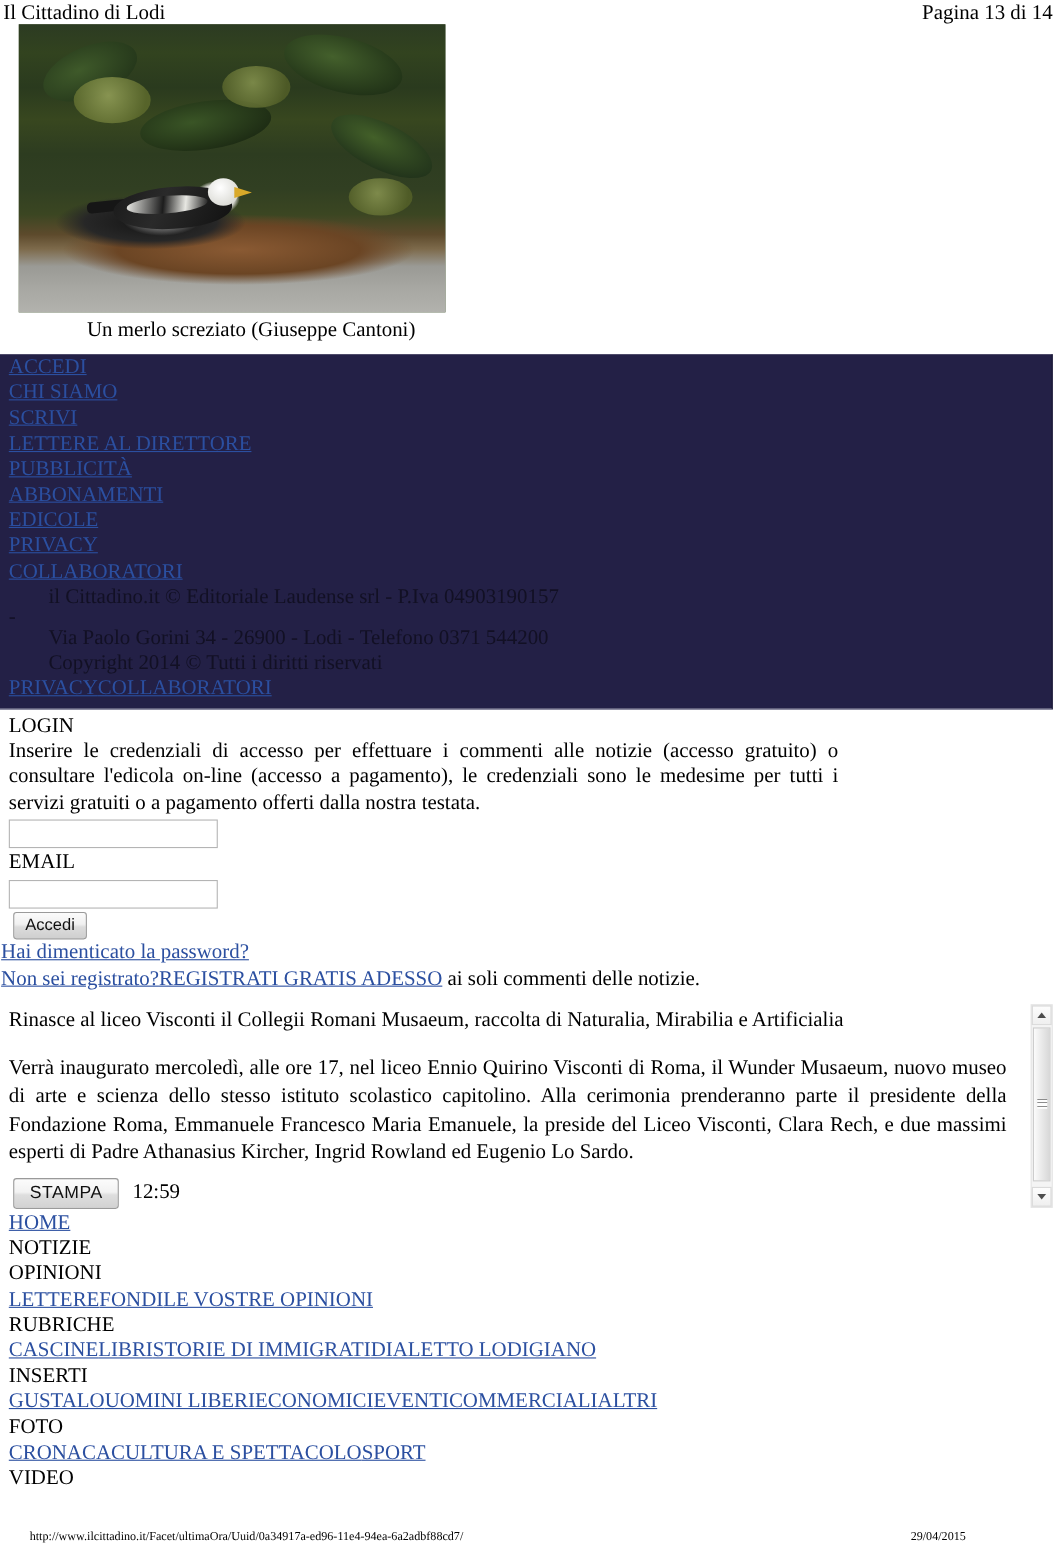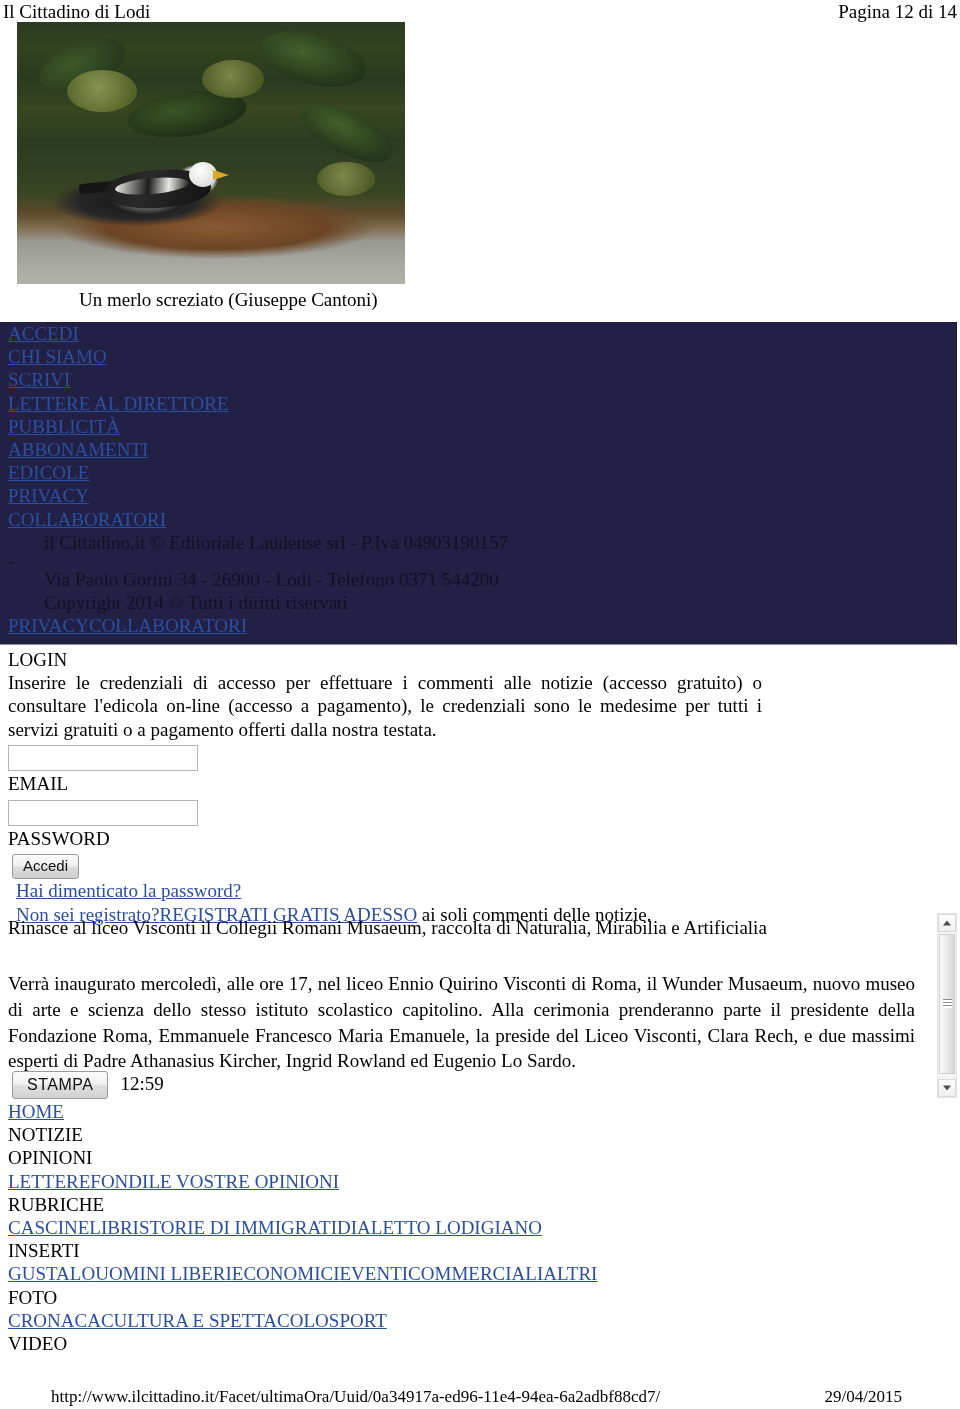--- a/index.html
+++ b/index.html
@@ -187,40 +187,40 @@
     font-family: "Liberation Sans", sans-serif;
     font-size: 15px;
     padding: 2px 10px 3px 10px;
     border: 1px solid #9a9a9a;
     border-radius: 3px;
     background: linear-gradient(to bottom, #fbfbfb 0%, #f0f0f0 45%, #dcdcdc 55%, #cfcfcf 100%);
     color: #101010;
     line-height: 18px;
     cursor: pointer;
   }
-  .login-links { padding-left: 16px; }
+  .login-links { padding-left: 1px; }
   .login-links a {
     color: #2b4fa0; text-decoration: underline; font-size: 19px;
     line-height: 23.4px;
   }
   .login-links .line { line-height: 23.4px; font-size: 19px; }
 
   
   .article {
     position: absolute;
     left: 0px; top: 916px;
     width: 925px;
     padding-left: 8px; padding-right: 10px;
   }
   .article-head {
     font-size: 19px; line-height: 24px;
   }
   .article-body {
     font-size: 19px; line-height: 25.8px;
-    margin-top: 31px;
+    margin-top: 18px;
     text-align: justify;
   }
 
   
   .scrollbar {
     position: absolute;
     left: 937px; top: 913px;
     width: 20px; height: 185px;
     background: #f0f0f0;
     border: 1px solid #e3e3e3;
@@ -297,33 +297,32 @@
   }
   .bottom-nav .nav-row { font-size: 19px; line-height: 23.2px; white-space: nowrap; }
   .bottom-nav .nav-row a { color: #2b4fa0; text-decoration: underline; }
   .bottom-nav .nav-plain { font-size: 19px; line-height: 23.2px; color: #000; }
 
   
   .page-footer {
     position: absolute;
     left: 0px; top: 1385px;
     width: 881px; height: 24px;
-    font-size: 17px;
+    font-size: 11px;
     line-height: 24px;
-    margin-left: 24px;
   }
   .page-footer .ftr-left { position: absolute; left: 27px; top: 0; }
   .page-footer .ftr-right { position: absolute; right: 3px; top: 0; }
 </style>
 </head>
 <body>
 
 <div class="page-header">
   <span class="hdr-left">Il Cittadino di Lodi</span>
-  <span class="hdr-right">Pagina 12 di 14</span>
+  <span class="hdr-right">Pagina 13 di 14</span>
 </div>
 
 <div class="photo-wrap">
   <div class="photo">
     <div class="leafA"></div>
     <div class="leafB"></div>
     <div class="leafC"></div>
     <div class="leafD"></div>
     <div class="budA"></div>
     <div class="budB"></div>
@@ -353,21 +352,20 @@
   <div class="copy-text">Copyright 2014 © Tutti i diritti riservati</div>
   <div class="inline-links"><a href="#">PRIVACY</a><a href="#">COLLABORATORI</a></div>
 </div>
 
 <div class="login-sec">
   <div class="login-title">LOGIN</div>
   <div class="login-body">Inserire le credenziali di accesso per effettuare i commenti alle notizie (accesso gratuito) o consultare l'edicola on-line (accesso a pagamento), le credenziali sono le medesime per tutti i servizi gratuiti o a pagamento offerti dalla nostra testata.</div>
   <input class="field-box" type="text" value="" style="">
   <div class="field-label">EMAIL</div>
   <input class="field-box" type="password" value="" style="">
-  <div class="field-label">PASSWORD</div>
   <button class="btn-accedi">Accedi</button>
   <div class="login-links">
     <div class="line"><a href="#">Hai dimenticato la password?</a></div>
     <div class="line"><a href="#">Non sei registrato?</a><a href="#">REGISTRATI GRATIS ADESSO</a><span> ai soli commenti delle notizie.</span></div>
   </div>
 </div>
 
 <div class="article">
   <div class="article-head">Rinasce al liceo Visconti il Collegii Romani Musaeum, raccolta di Naturalia, Mirabilia e Artificialia</div>
   <div class="article-body">Verrà inaugurato mercoledì, alle ore 17, nel liceo Ennio Quirino Visconti di Roma, il Wunder Musaeum, nuovo museo di arte e scienza dello stesso istituto scolastico capitolino. Alla cerimonia prenderanno parte il presidente della Fondazione Roma, Emmanuele Francesco Maria Emanuele, la preside del Liceo Visconti, Clara Rech, e due massimi esperti di Padre Athanasius Kircher, Ingrid Rowland ed Eugenio Lo Sardo.</div>

